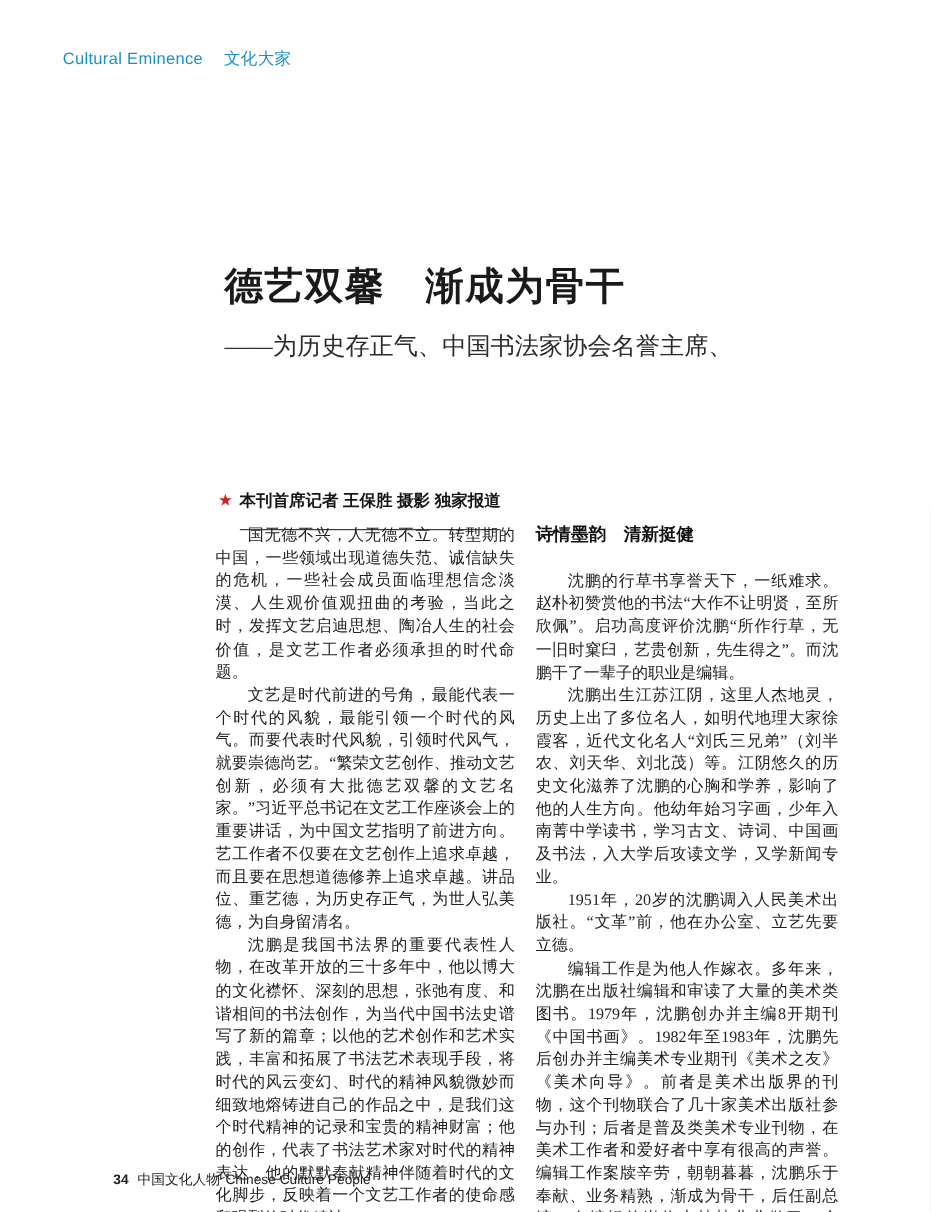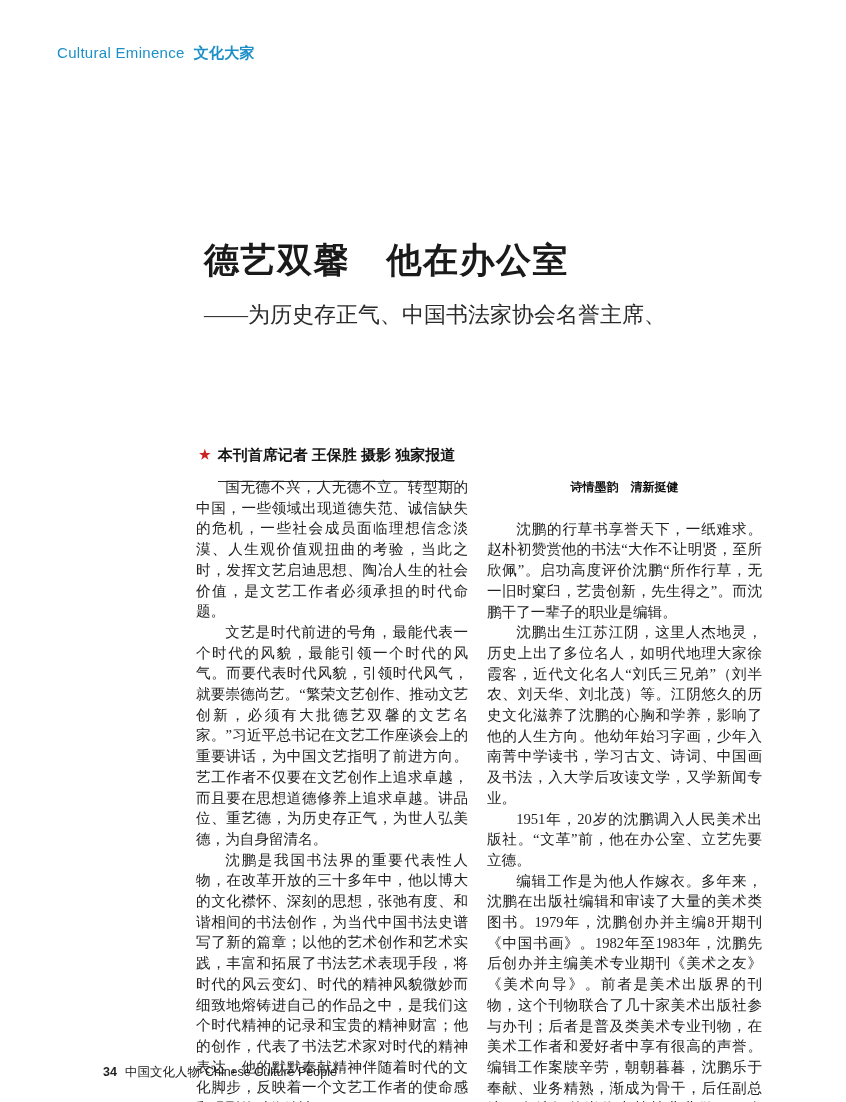--- a/index.html
+++ b/index.html
@@ -18,21 +18,21 @@
   .section-header {
     position: absolute;
     left: 57px;
     top: 44px;
     font-family: "Liberation Sans", sans-serif;
     font-size: 15px;
     letter-spacing: 0.3px;
     color: #1b8fc6;
     white-space: nowrap;
   }
-  .section-header .zh { margin-left: 9px; font-weight: bold; }
+  .section-header .zh { margin-left: 19px; font-weight: normal; }
 
   
   .title-block {
     position: absolute;
     left: 204px;
     top: 240px;
     width: 590px;
     color: #1a1a1a;
   }
   .article-title {
@@ -86,25 +86,25 @@
     line-height: 20.7px;
     color: #212121;
     text-align: justify;
   }
   .col { width: 272px; }
   .col-right { width: 275px; }
   .columns p { margin: 0; text-indent: 2em; }
   .col-heading {
     font-family: "Liberation Sans", sans-serif;
     font-weight: bold;
-    font-size: 12px;
+    font-size: 16px;
     color: #111;
     margin: 0 0 21px 0;
     text-indent: 0;
-    text-align: center;
+    text-align: left;
   }
 
   
   .page-footer {
     position: absolute;
     left: 57px;
     top: 1064px;
     font-family: "Liberation Sans", sans-serif;
     font-size: 12.5px;
     color: #222;
@@ -116,21 +116,21 @@
 </head>
 <body>
 
 <div class="page">
 
   <div class="section-header">
     <span class="en">Cultural Eminence</span><span class="zh">文化大家</span>
   </div>
 
   <div class="title-block">
-    <h1 class="article-title">德艺双馨　他在办公室</h1>
+    <h1 class="article-title">德艺双馨　渐成为骨干</h1>
     <div class="article-subtitle">
       <div>——为历史存正气、中国书法家协会名誉主席、</div>
     </div>
   </div>
 
   <div class="byline">
     <span class="star">★</span><span class="byline-text">本刊首席记者 王保胜 摄影 独家报道</span>
   </div>
 
   <div class="columns">

